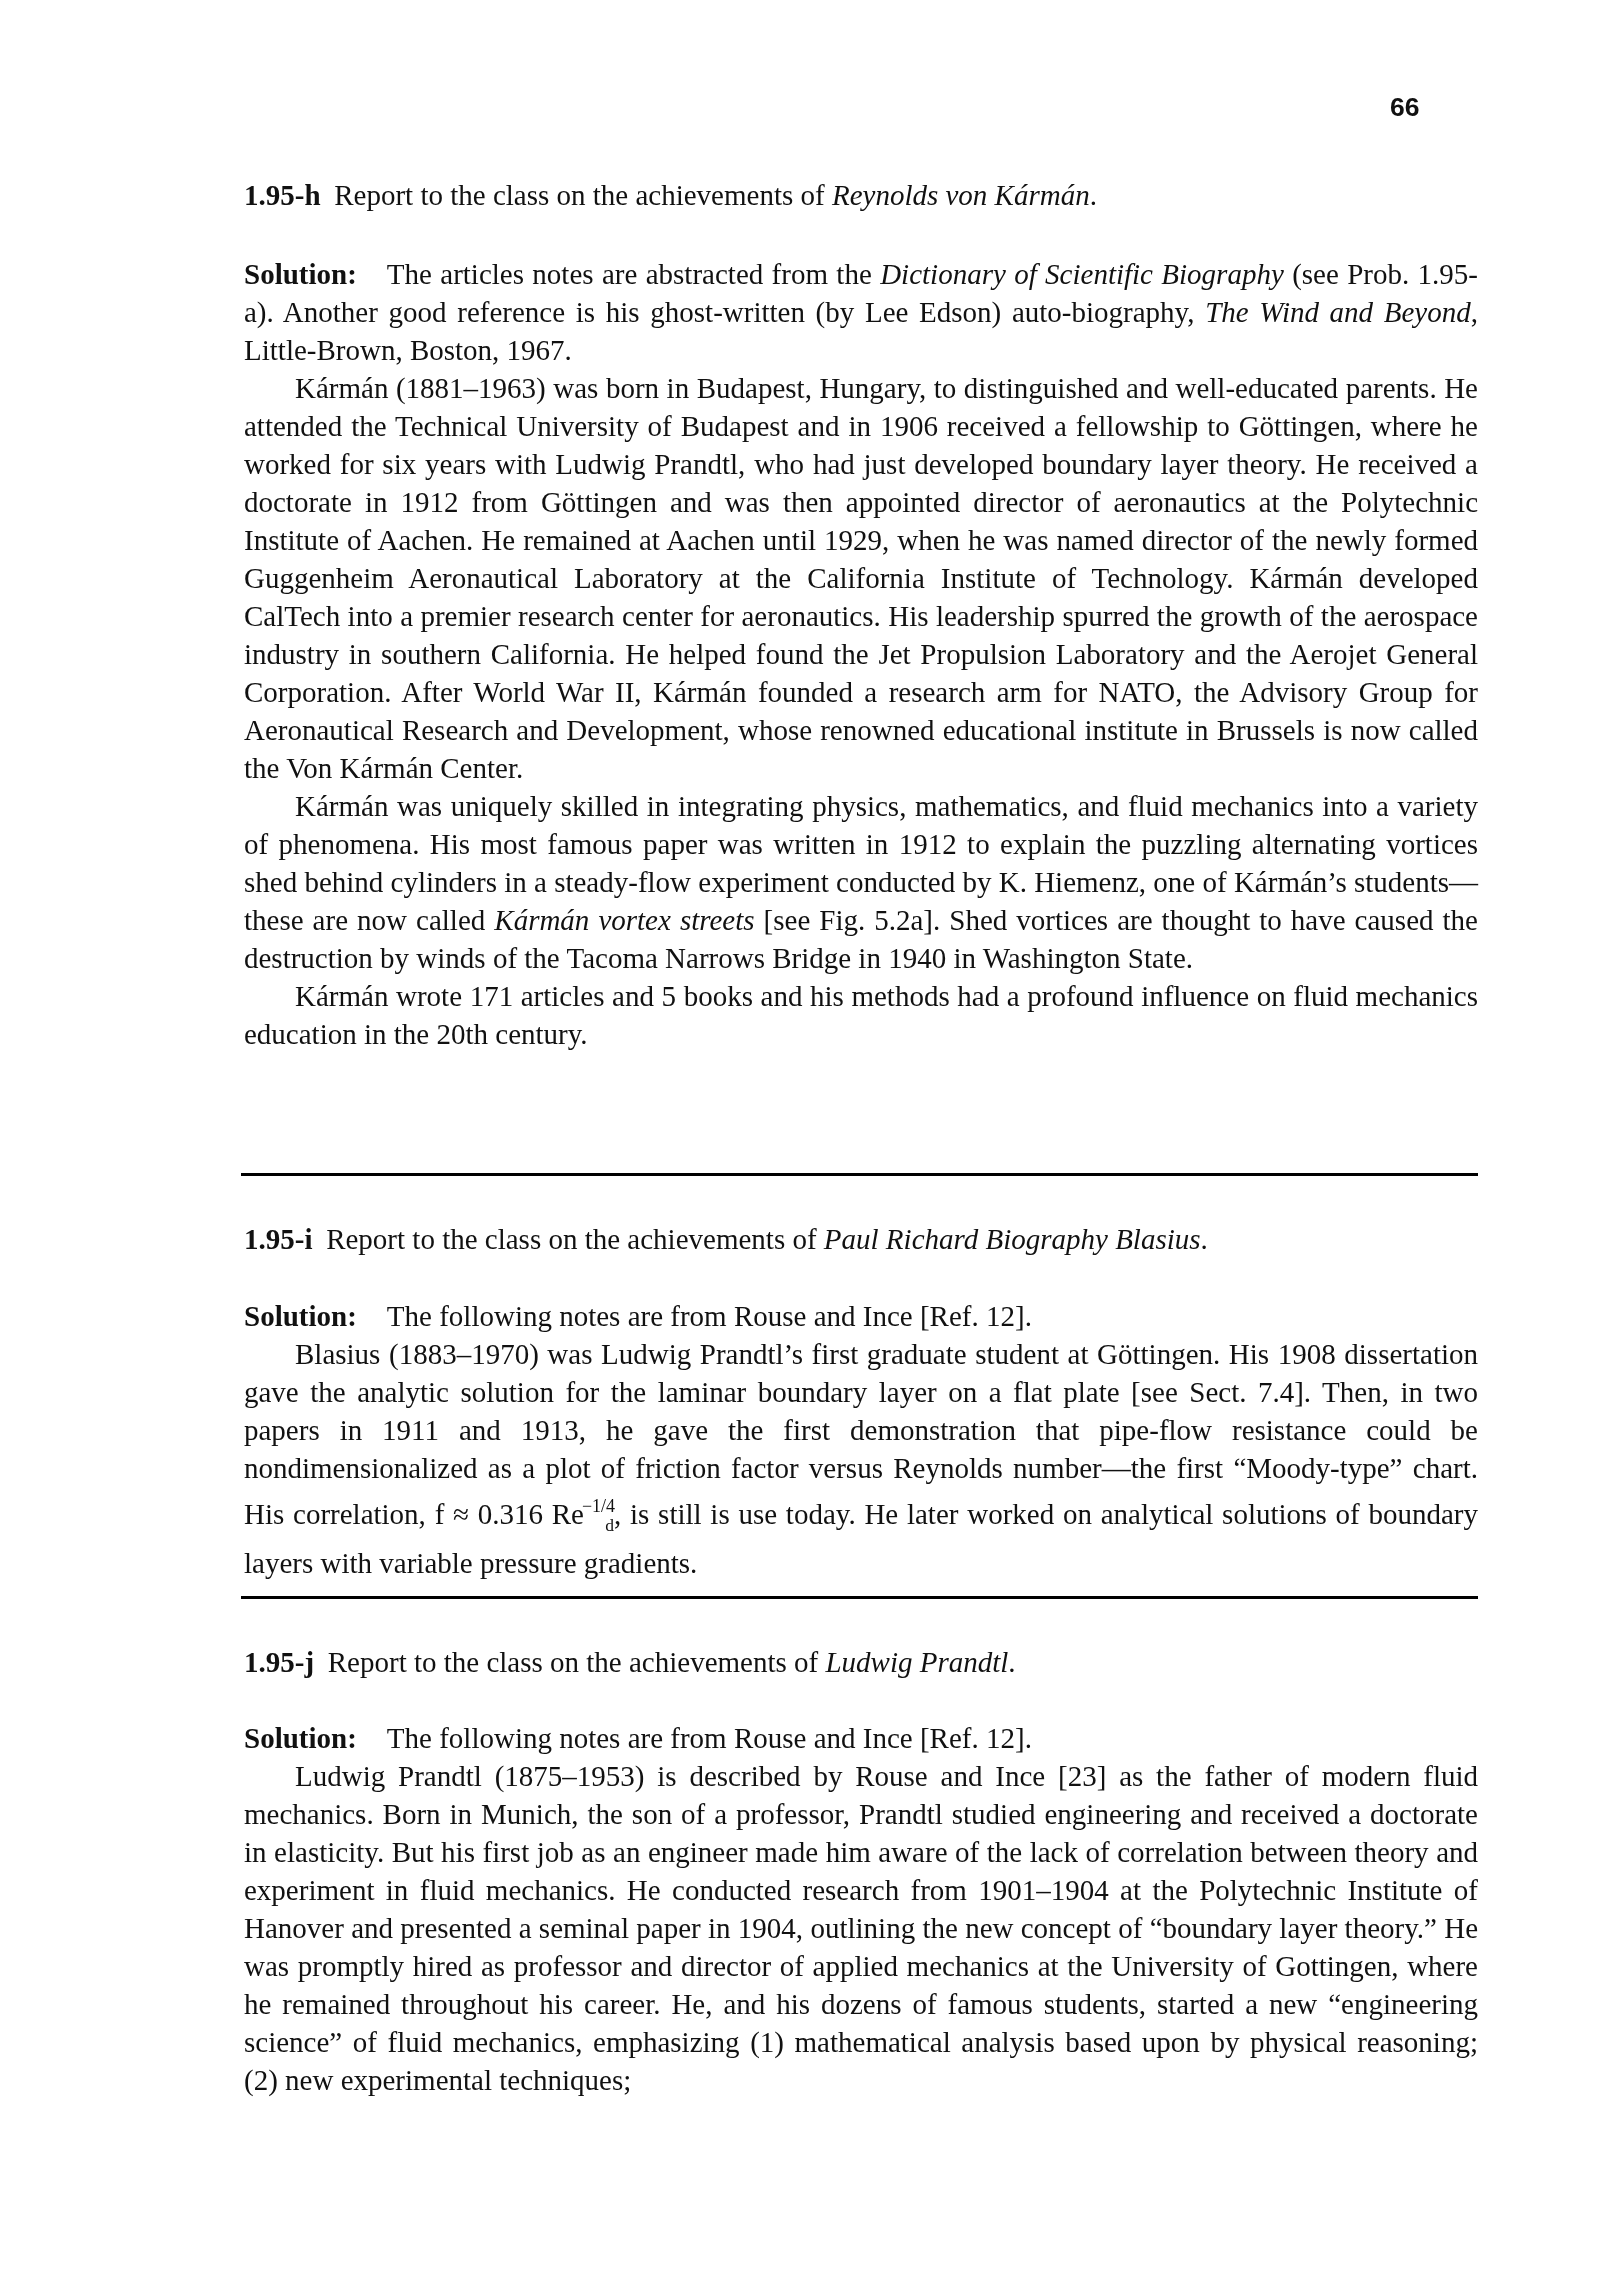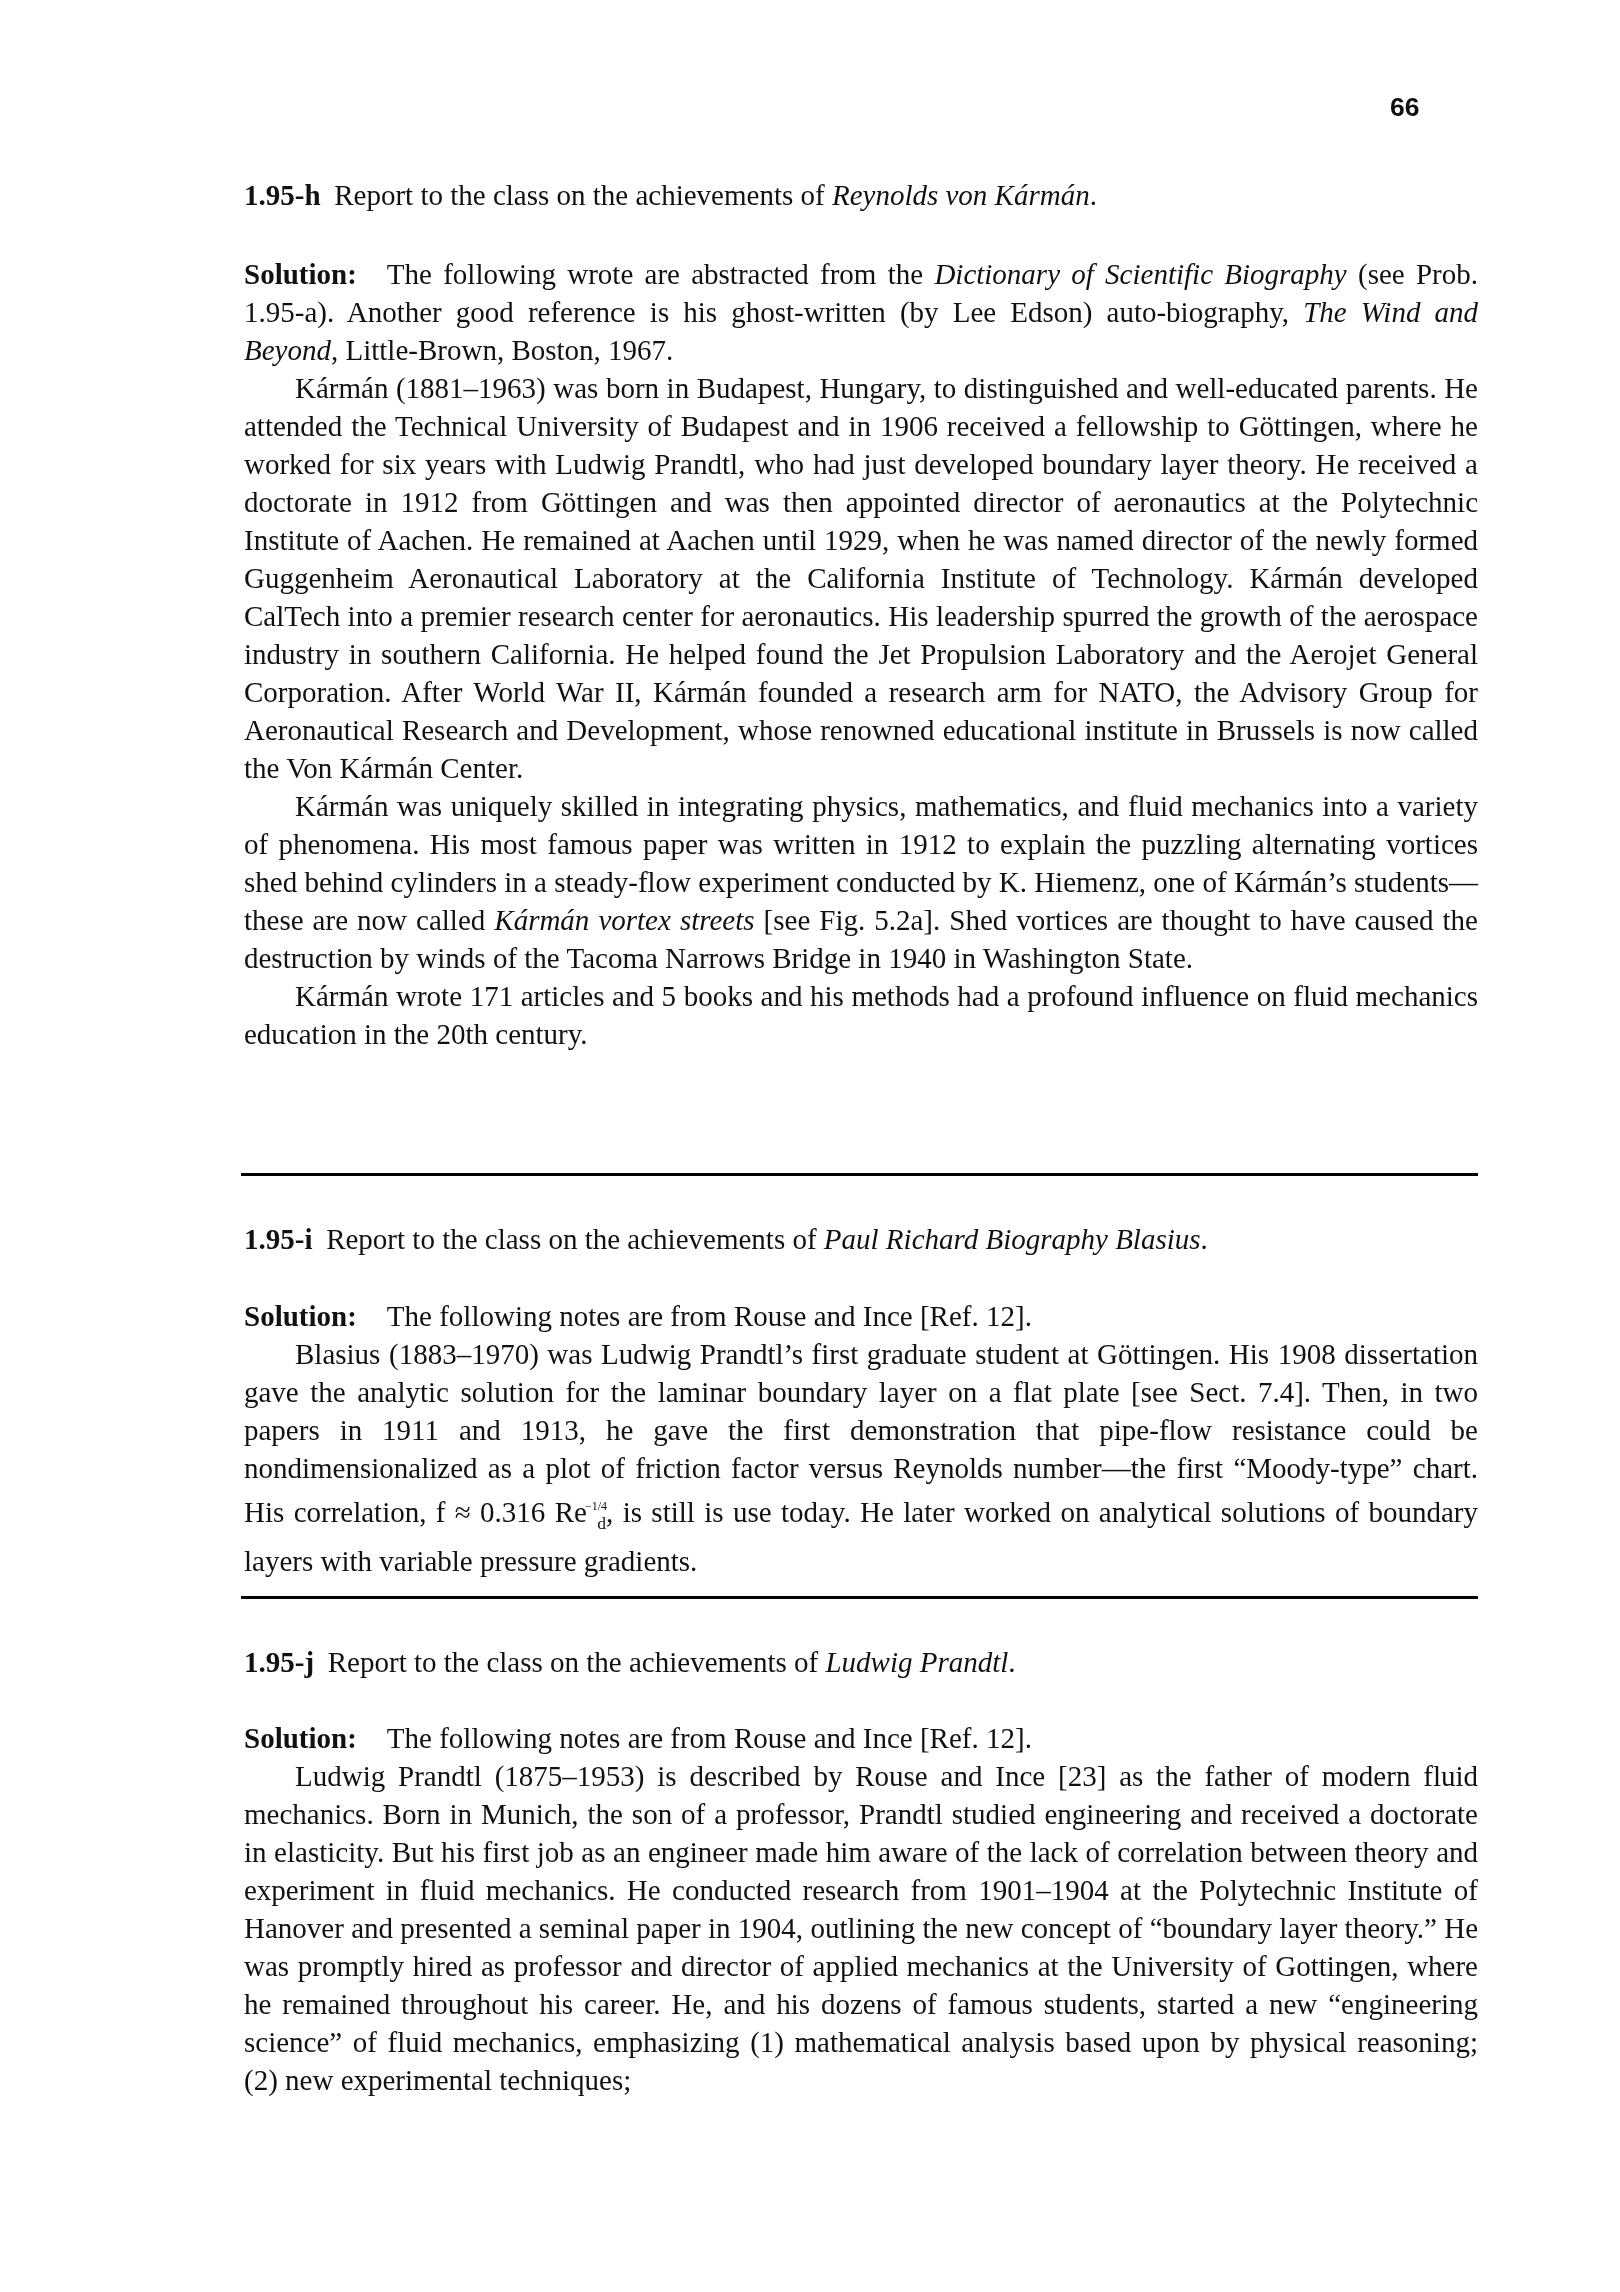--- a/index.html
+++ b/index.html
@@ -12,35 +12,35 @@
       position: absolute; left: 244px; width: 1234px;
       font-family: "Liberation Serif", serif; font-size: 29px; line-height: 38px; color: #111;
     }
     .col p { margin: 0; text-align: justify; }
     .indent { text-indent: 51px; }
     .problem { position: absolute; left: 244px; font-family: "Liberation Serif", serif; font-size: 29px; line-height: 38px; color: #111; white-space: nowrap; }
     .num { font-weight: bold; margin-right: 13.7px; }
     .sol-label { font-weight: bold; margin-right: 30px; }
     i { font-style: italic; }
     .rule { position: absolute; left: 241px; width: 1237px; height: 2.9px; background: #000; }
-    .frac-sup { font-size: 12px; vertical-align: 11.8px; margin-left: -2px; }
+    .frac-sup { font-size: 18px; vertical-align: 11.8px; margin-left: -2px; }
     .frac-sub { font-size: 17.6px; vertical-align: -6.9px; margin-left: -9.8px; }
     .eq { white-space: nowrap; }
   </style>
 </head>
 <body>
 
 <div class="page-num">66</div>
 
 <div class="problem" style="top:176px;">
   <span class="num">1.95-h</span><span>Report to the class on the achievements of </span><i>Reynolds von Kármán</i><span>.</span>
 </div>
 
 <div class="col" style="top:255px;">
-  <p><span class="sol-label">Solution:</span><span>The following wrote are abstracted from the </span><i>Dictionary of Scientific Biography</i><span> (see Prob. 1.95-a). Another good reference is his ghost-written (by Lee Edson) auto-biography, </span><i>The Wind and Beyond</i><span>, Little-Brown, Boston, 1967.</span></p>
+  <p><span class="sol-label">Solution:</span><span>The articles notes are abstracted from the </span><i>Dictionary of Scientific Biography</i><span> (see Prob. 1.95-a). Another good reference is his ghost-written (by Lee Edson) auto-biography, </span><i>The Wind and Beyond</i><span>, Little-Brown, Boston, 1967.</span></p>
   <p class="indent">Kármán (1881–1963) was born in Budapest, Hungary, to distinguished and well-educated parents. He attended the Technical University of Budapest and in 1906 received a fellowship to Göttingen, where he worked for six years with Ludwig Prandtl, who had just developed boundary layer theory. He received a doctorate in 1912 from Göttingen and was then appointed director of aeronautics at the Polytechnic Institute of Aachen. He remained at Aachen until 1929, when he was named director of the newly formed Guggenheim Aeronautical Laboratory at the California Institute of Technology. Kármán developed CalTech into a premier research center for aeronautics. His leadership spurred the growth of the aerospace industry in southern California. He helped found the Jet Propulsion Laboratory and the Aerojet General Corporation. After World War II, Kármán founded a research arm for NATO, the Advisory Group for Aeronautical Research and Development, whose renowned educational institute in Brussels is now called the Von Kármán Center.</p>
   <p class="indent"><span>Kármán was uniquely skilled in integrating physics, mathematics, and fluid mechanics into a variety of phenomena. His most famous paper was written in 1912 to explain the puzzling alternating vortices shed behind cylinders in a steady-flow experiment conducted by K. Hiemenz, one of Kármán’s students—these are now called </span><i>Kármán vortex streets</i><span> [see Fig. 5.2a]. Shed vortices are thought to have caused the destruction by winds of the Tacoma Narrows Bridge in 1940 in Washington State.</span></p>
   <p class="indent">Kármán wrote 171 articles and 5 books and his methods had a profound influence on fluid mechanics education in the 20th century.</p>
 </div>
 
 <div class="rule" style="top:1173px;"></div>
 
 <div class="problem" style="top:1220px;">
   <span class="num">1.95-i</span><span>Report to the class on the achievements of </span><i>Paul Richard Biography Blasius</i><span>.</span>
 </div>

